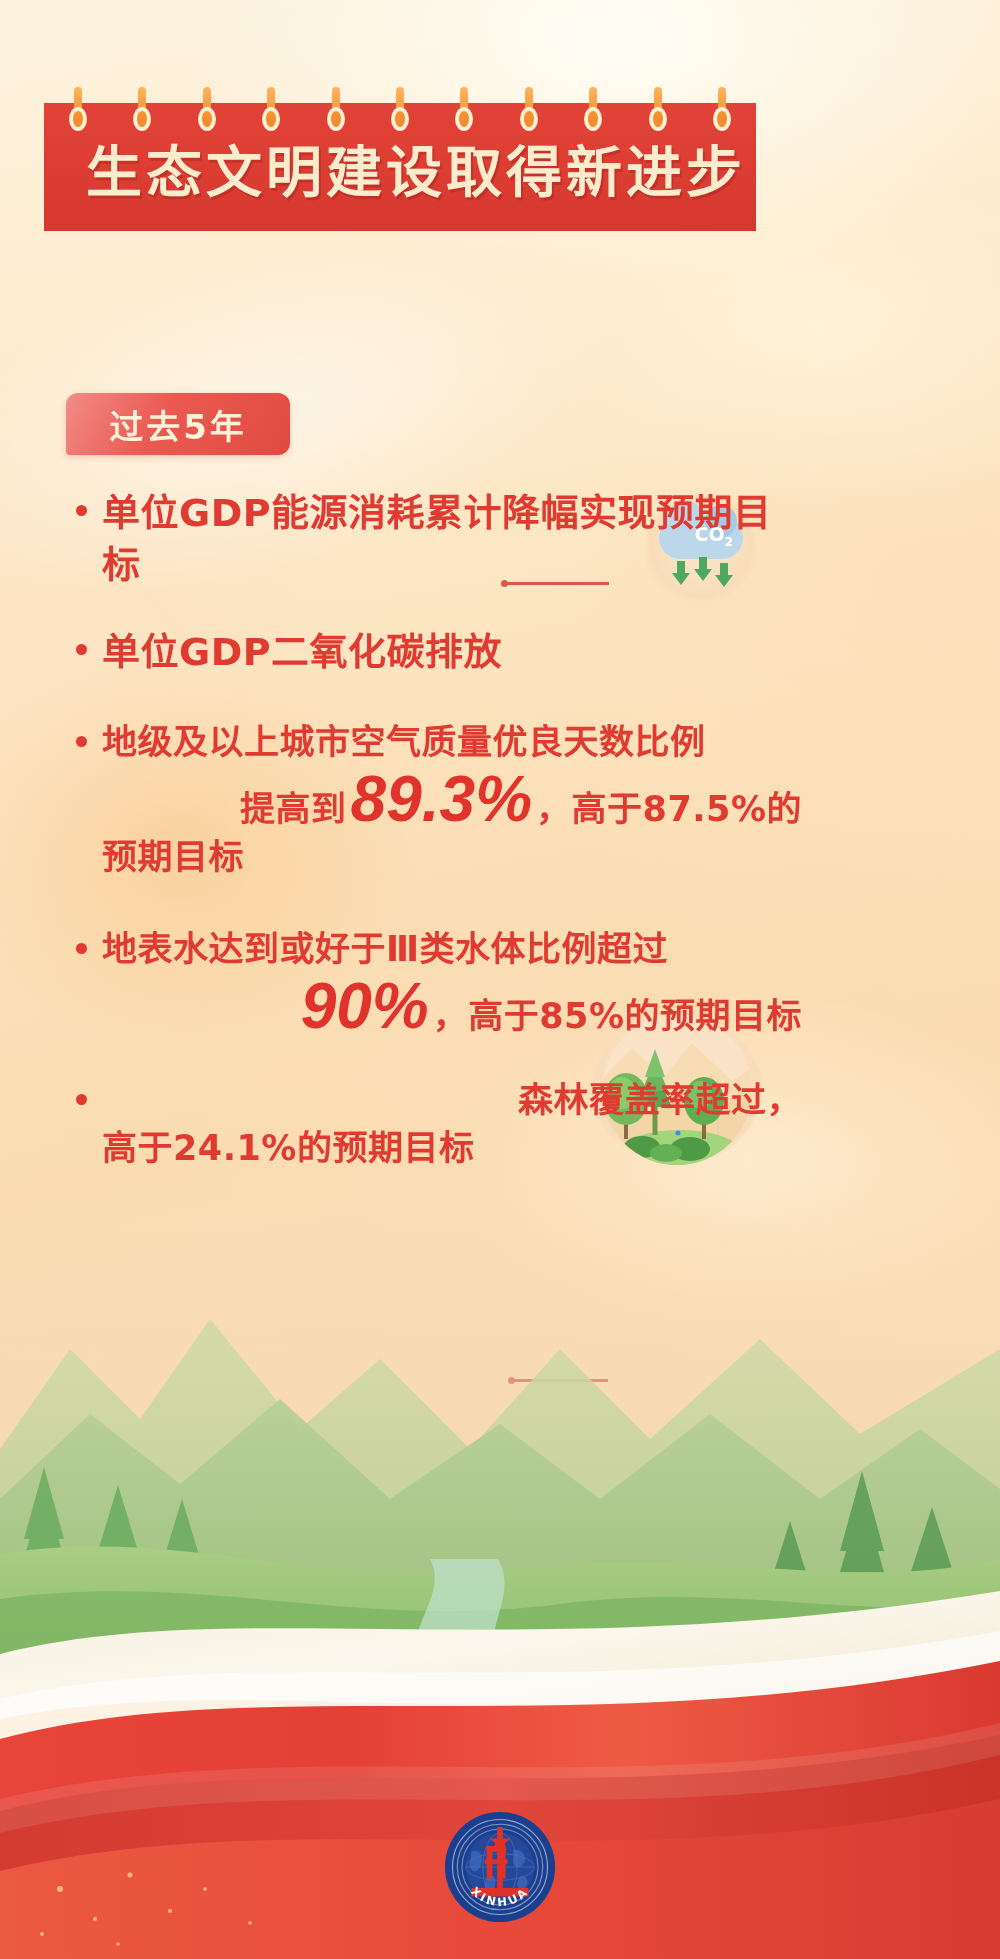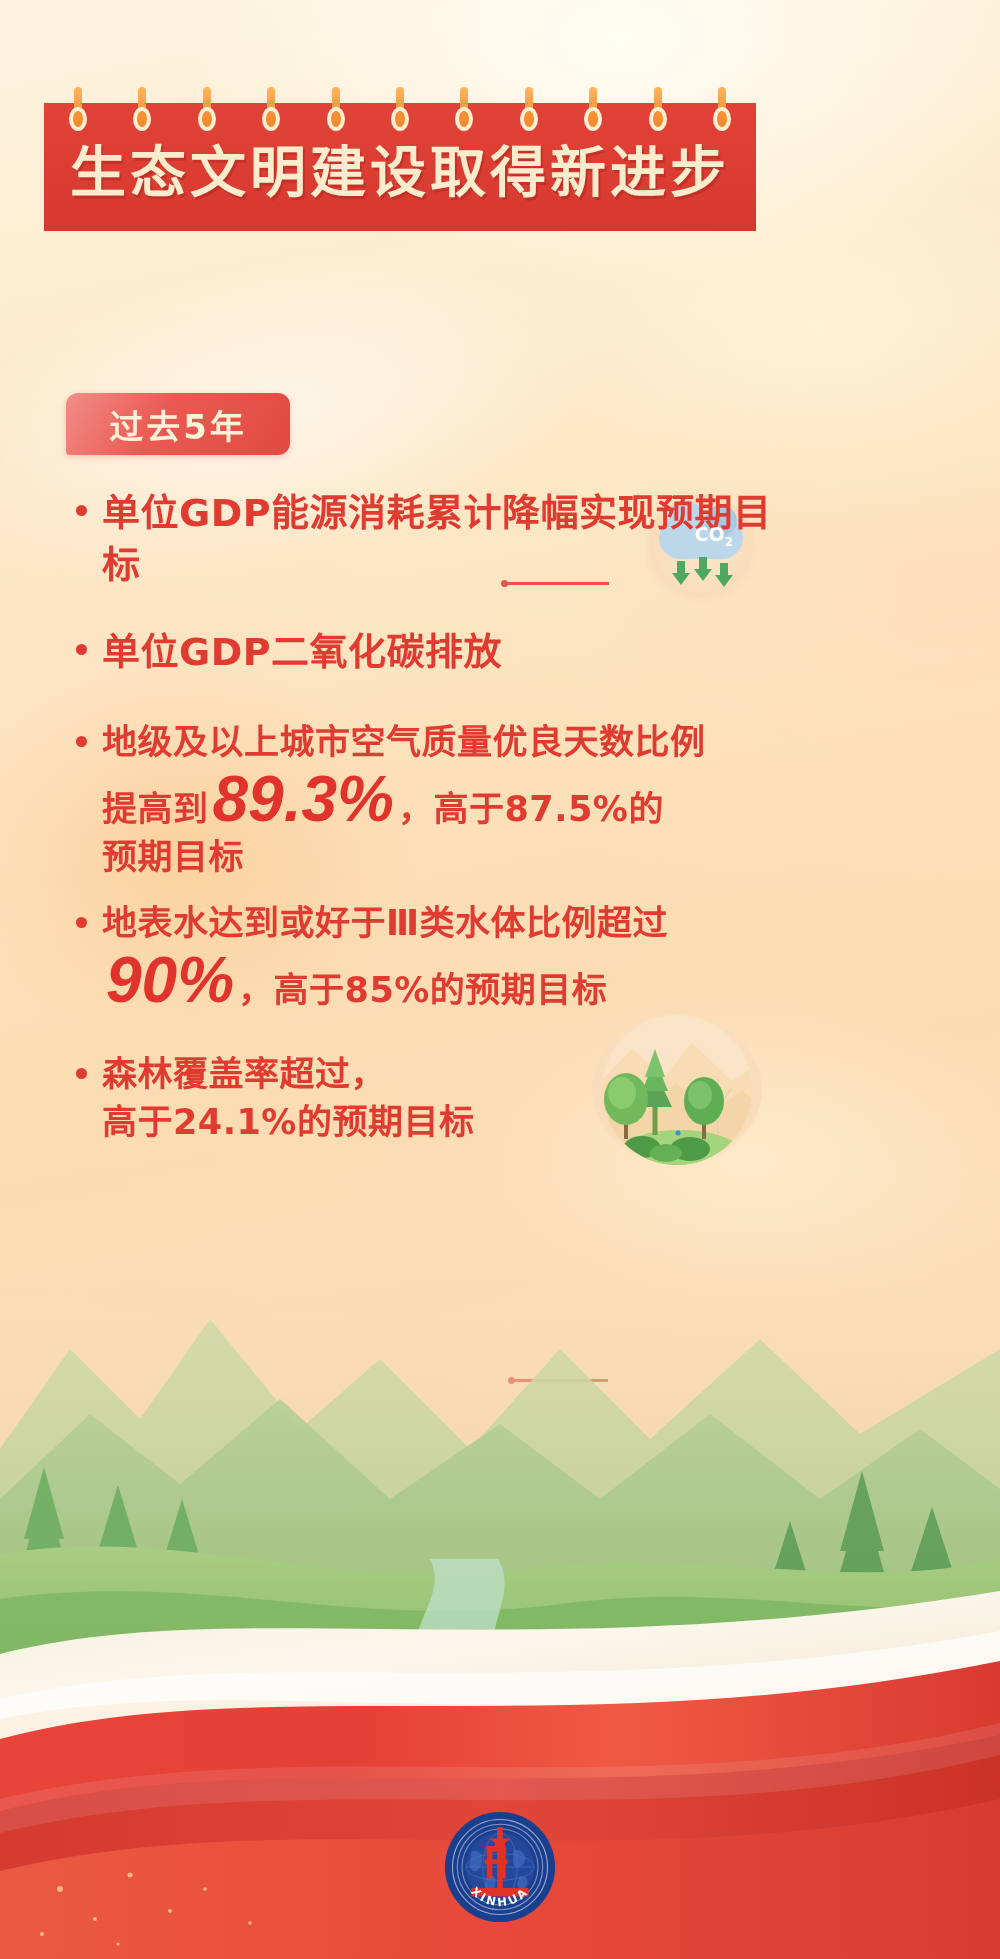--- a/index.html
+++ b/index.html
@@ -53,21 +53,21 @@
   .ring .hole{
     position:absolute; left:-2px; top:20px; width:18px; height:24px; border-radius:50%;
     background:#fdf0d2;
     box-shadow:inset 0 0 0 0 rgba(0,0,0,0);
   }
   .ring .hole-in{
     position:absolute; left:2px; top:24px; width:10px; height:16px; border-radius:50%;
     background:linear-gradient(180deg,#f79236,#f28a2d);
   }
   .banner-title{
-    position:absolute; left:0; top:8px; width:712px; height:128px;
+    position:absolute; left:16px; top:8px; width:712px; height:128px;
     display:flex; align-items:center; justify-content:center;
     color:#fbeccd; font-size:56px; font-weight:bold; letter-spacing:4px;
     font-family:"DejaVu Sans","Liberation Sans",sans-serif;
     text-shadow:2px 3px 0 rgba(150,30,22,.35);
     z-index:2;
   }
 
   
   .period-badge{
     position:absolute; left:66px; top:393px; width:224px; height:62px;
@@ -91,26 +91,26 @@
     font-family:"DejaVu Sans","Liberation Sans",sans-serif;
     line-height:1.38;
   }
   .line.lg{ font-size:38px; }
   .line.md{ font-size:35px; }
   .big{
     font-size:64px; font-weight:bold; font-style:italic; color:#e0332c;
     font-family:Liberation Sans, sans-serif;
     letter-spacing:0px; padding:0 4px; line-height:1;
   }
-  .mixline{ display:flex; align-items:baseline; flex-wrap:wrap; }
+  .mixline{ display:flex; align-items:baseline; flex-wrap:wrap;justify-content:flex-end; }
 
   
   #fact-1{ margin-bottom:34px; }
   #fact-2{ margin-bottom:40px; }
-  #fact-3{ margin-bottom:18px; }
+  #fact-3{ margin-bottom:44px; }
   #fact-4{ margin-bottom:36px; }
 
   
   .leader{ position:absolute; height:3px; background:#e0564c; }
   .leader .cap{
     position:absolute; left:-4px; top:-2px; width:7px; height:7px; border-radius:50%;
     background:#e0564c;
   }
   #leader-co2{ left:505px; top:582px; width:104px; }
   #leader-forest{ left:512px; top:1379px; width:96px; }

